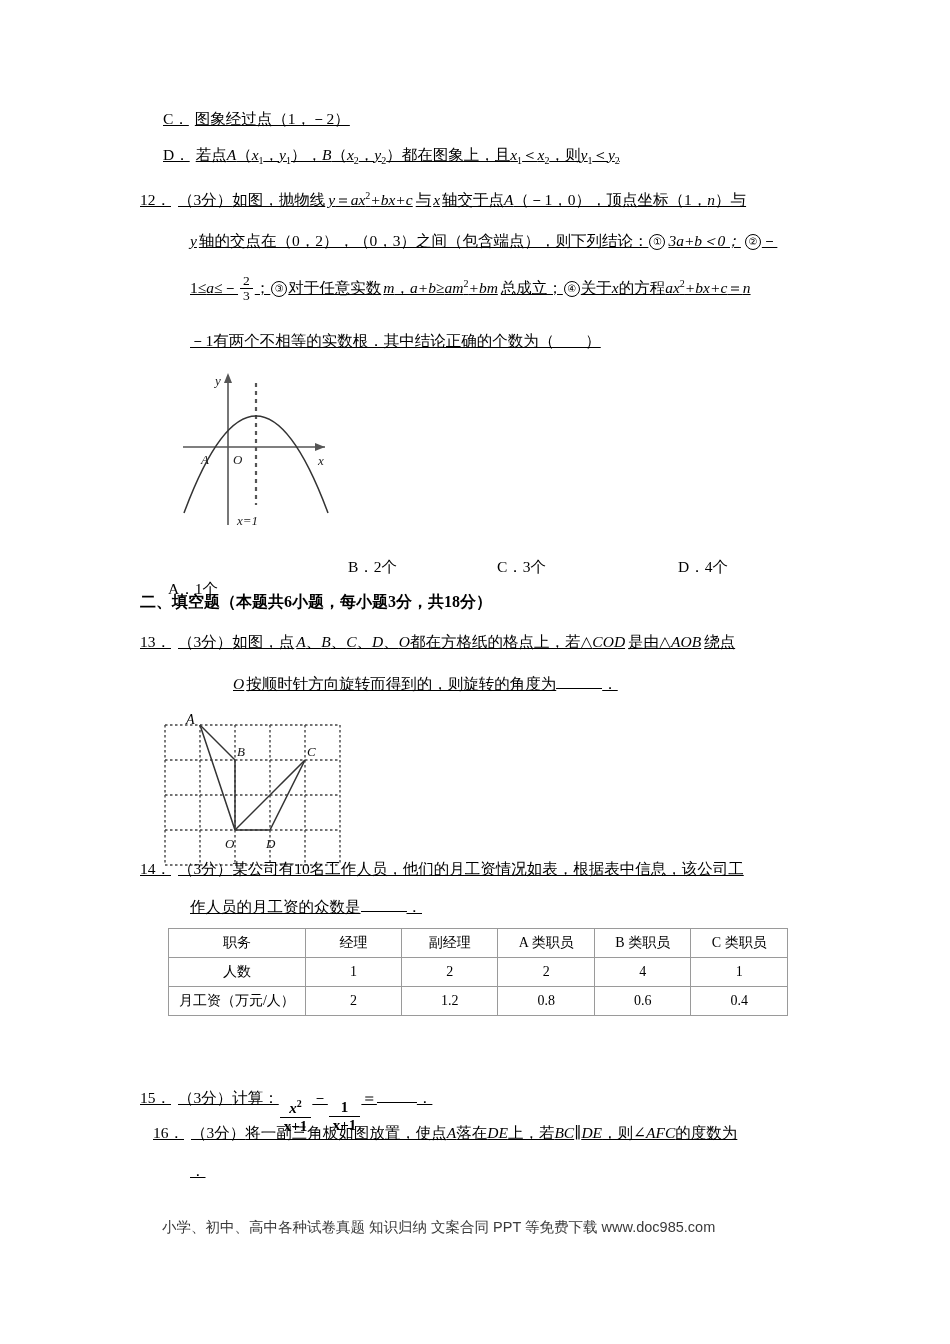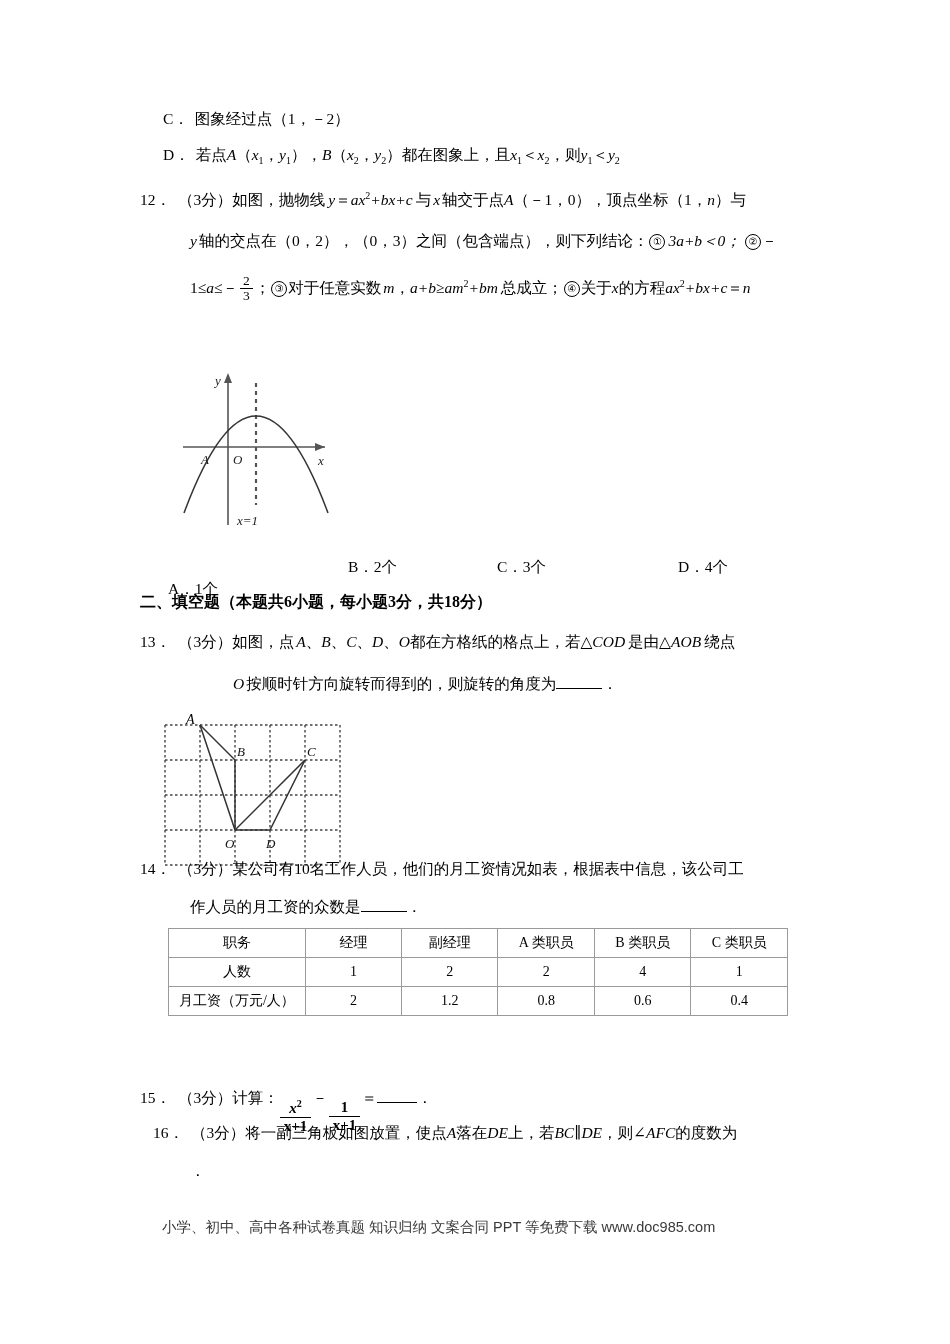--- a/index.html
+++ b/index.html
@@ -4,21 +4,21 @@
 <style>
   html,body{margin:0;padding:0;}
   body{
     width:950px;height:1344px;background:#ffffff;
     font-family:"Liberation Serif","DejaVu Serif",serif;
     color:#000;position:relative;overflow:hidden;
   }
   .page{position:absolute;left:0;top:0;width:950px;height:1344px;}
 
   
-  .line{position:absolute;font-size:15.5px;line-height:1.2;white-space:nowrap;}
+  .line{position:absolute;font-size:15.5px;line-height:1.2;white-space:nowrap;text-decoration:underline;}
   .opt{position:absolute;font-size:15.5px;white-space:nowrap;}
   i,.it{font-style:italic;font-family:"Liberation Serif",serif;}
   .sup-n{font-size:10px;vertical-align:super;font-style:normal;}
   .sub-n{font-size:10px;vertical-align:sub;font-style:normal;}
 
   
   .circ{
     display:inline-block;width:14px;height:14px;line-height:13px;
     border:1px solid #000;border-radius:50%;text-align:center;
     font-size:10px;font-style:normal;margin:0 1px;
@@ -79,20 +79,21 @@
   </div>
 
   <div class="line" style="left:190px;top:232px;">
     <i>y</i><span style="display:inline-block;width:2px;"></span><span>轴的交点在（0，2），（0，3）之间（包含端点），则下列结论：</span><span class="circ">①</span><span style="display:inline-block;width:2px;"></span><i>3a+b＜0；</i><span style="display:inline-block;width:3px;"></span><span class="circ">②</span><span>－</span>
   </div>
 
   <div class="line" style="left:190px;top:275px;">
     <span>1≤</span><i>a</i><span>≤－</span><span class="frac"><span class="num">2</span><span class="den">3</span></span><span>；</span><span class="circ">③</span><span>对于任意实数</span><span style="display:inline-block;width:2px;"></span><i>m</i><span>，</span><i>a+b</i><span>≥</span><i>am</i><span class="sup-n">2</span><i>+bm</i><span style="display:inline-block;width:3px;"></span><span>总成立；</span><span class="circ">④</span><span>关于</span><i>x</i><span>的方程</span><i>ax</i><span class="sup-n">2</span><i>+bx+c</i><span>＝</span><i>n</i>
   </div>
 
+  <div class="line" style="left:190px;top:332px;">－1有两个不相等的实数根．其中结论正确的个数为（　　）</div>
 
   <div class="fig" style="left:175px;top:365px;width:190px;height:170px;">
     <svg width="190" height="170" viewBox="0 0 190 170">
 
       <line x1="8" y1="82" x2="150" y2="82" stroke="#555" stroke-width="1.6"></line>
       <polygon points="150,82 140,78 140,86" fill="#555"></polygon>
 
       <line x1="53" y1="160" x2="53" y2="12" stroke="#555" stroke-width="1.6"></line>
       <polygon points="53,8 49,18 57,18" fill="#555"></polygon>
 

